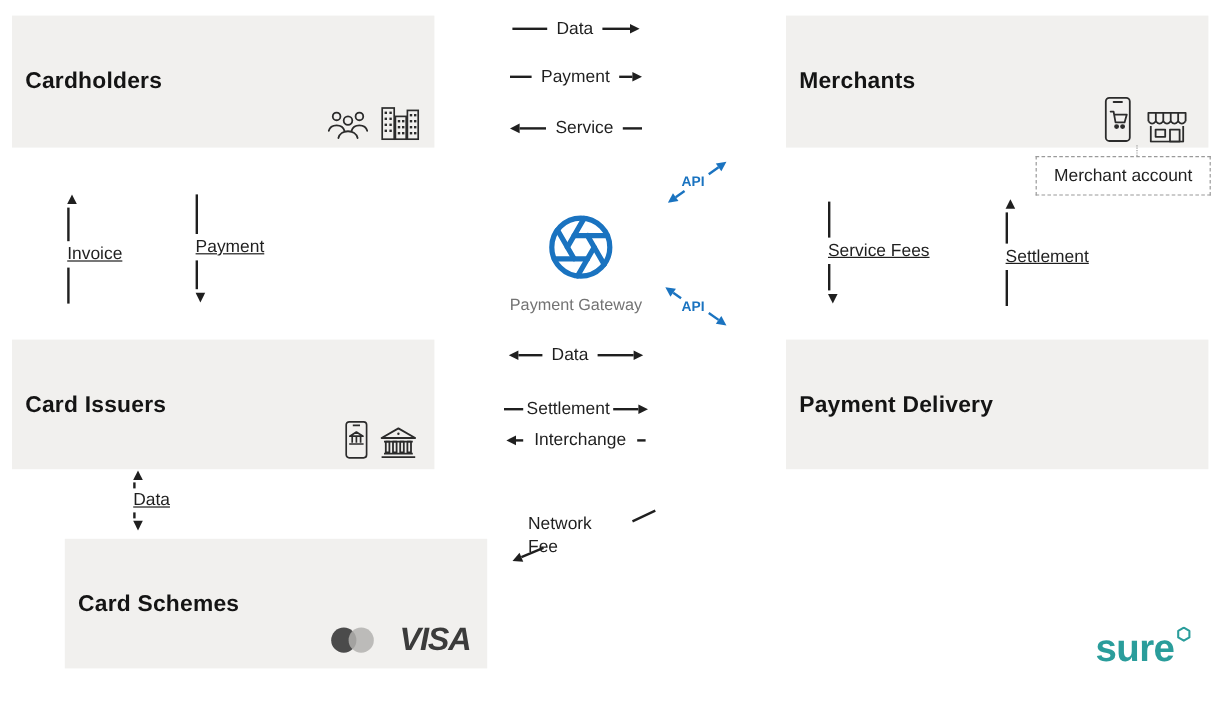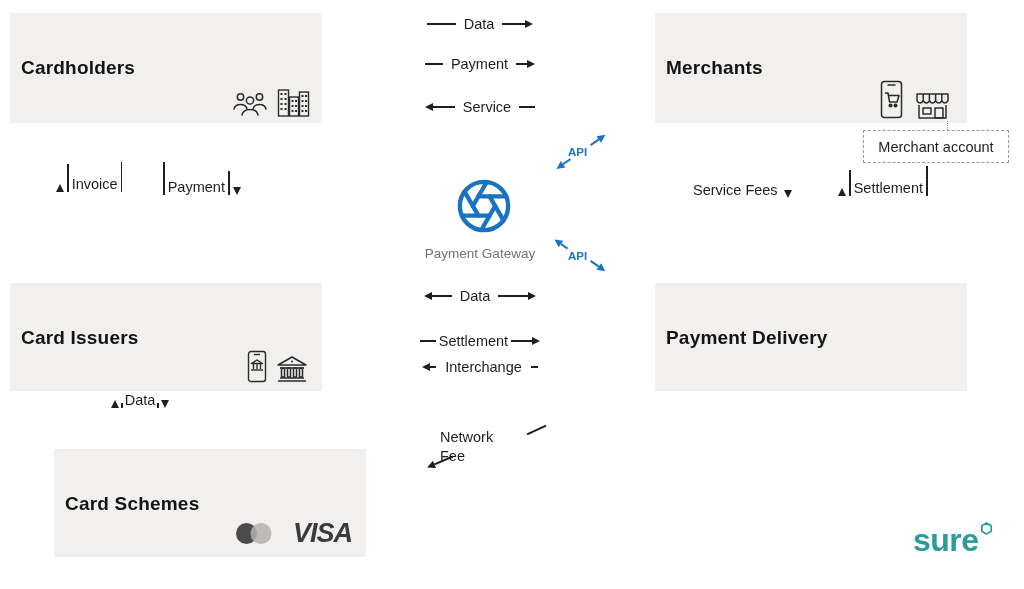--- a/index.html
+++ b/index.html
@@ -1,33 +1,33 @@
 <!DOCTYPE html>
 <html><head>
 <meta charset="utf-8">
 <style>
   html,body{margin:0;padding:0;background:#fff;}
   #canvas{position:relative;width:1024px;height:589px;background:#ffffff;
           font-family:"Liberation Sans",sans-serif;color:#1f1f1f;overflow:hidden;}
-  .box{position:absolute;background:#f1f0ee;width:312px;}
+  .box{position:absolute;background:#f1f0ee;width:352px;}
   .box-title{position:absolute;left:11px;top:44px;font-size:19px;font-weight:bold;color:#141414;letter-spacing:.2px;white-space:nowrap;}
   .box-icons{position:absolute;right:12px;bottom:6px;display:flex;gap:9px;align-items:flex-end;}
   
   .hflow{position:absolute;display:flex;align-items:center;justify-content:center;gap:8px;height:18px;}
   .hflow.tight{gap:3px;}
   .hflow.wide{gap:9px;}
   .hlabel{font-size:14.5px;white-space:nowrap;}
   .hseg{display:flex;align-items:center;}
   .hl{height:1.7px;background:#1f1f1f;flex:1;}
   .tri-r{width:0;height:0;border-left:8px solid #1f1f1f;border-top:4.5px solid transparent;border-bottom:4.5px solid transparent;}
   .tri-l{width:0;height:0;border-right:8px solid #1f1f1f;border-top:4.5px solid transparent;border-bottom:4.5px solid transparent;}
   .tri-u{width:0;height:0;border-bottom:8px solid #1f1f1f;border-left:4.5px solid transparent;border-right:4.5px solid transparent;}
   .tri-d{width:0;height:0;border-top:8px solid #1f1f1f;border-left:4.5px solid transparent;border-right:4.5px solid transparent;}
   
-  .vflow{position:absolute;display:flex;flex-direction:row;align-items:flex-end;gap:3px;}
+  .vflow{position:absolute;display:flex;flex-direction:column;align-items:flex-start;gap:3px;text-decoration:underline;}
   .vl{width:1.7px;background:#1f1f1f;}
   .vlabel{font-size:14.5px;white-space:nowrap;}
   
   .blue .hl{background:#1a73c0;}
   .blue .tri-r{border-left-color:#1a73c0;}
   .blue .tri-l{border-right-color:#1a73c0;}
   .api-label{position:absolute;color:#1a73c0;font-size:11.5px;font-weight:600;white-space:nowrap;}
   .diag{position:absolute;}
   
   .gw-icon{position:absolute;left:455px;top:177px;}

